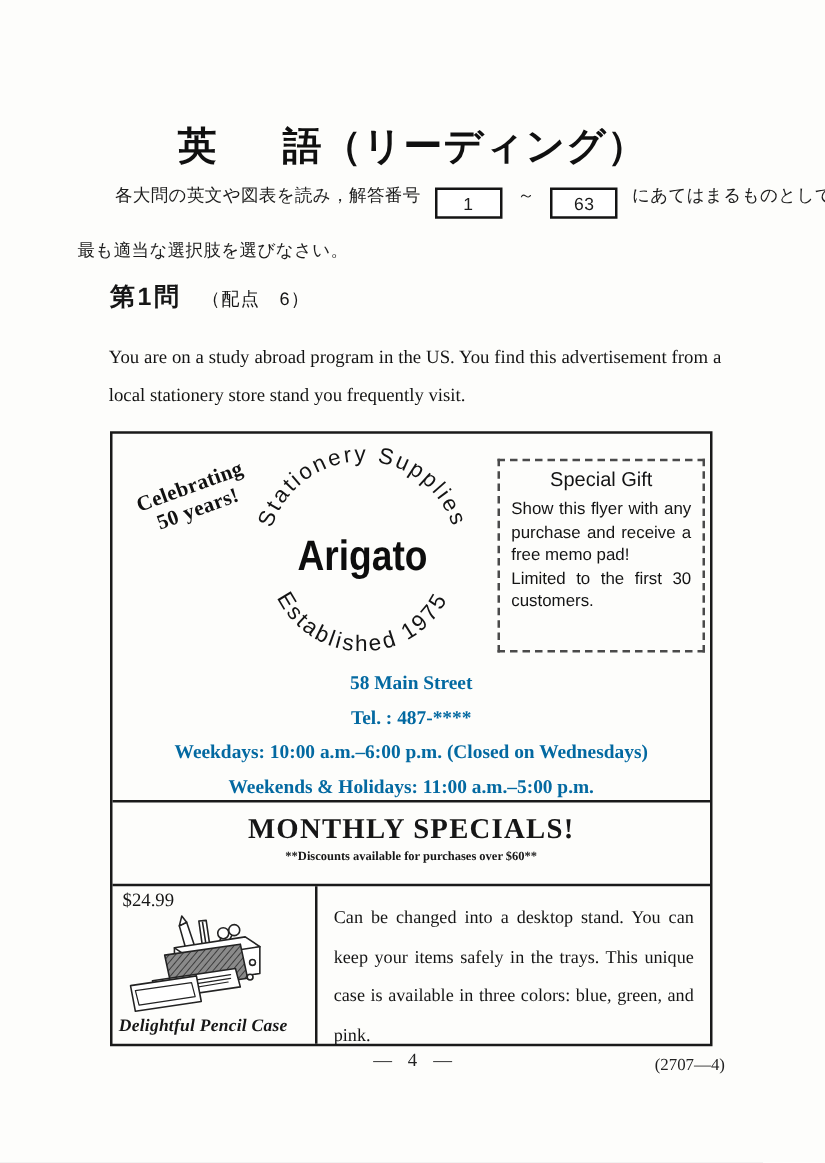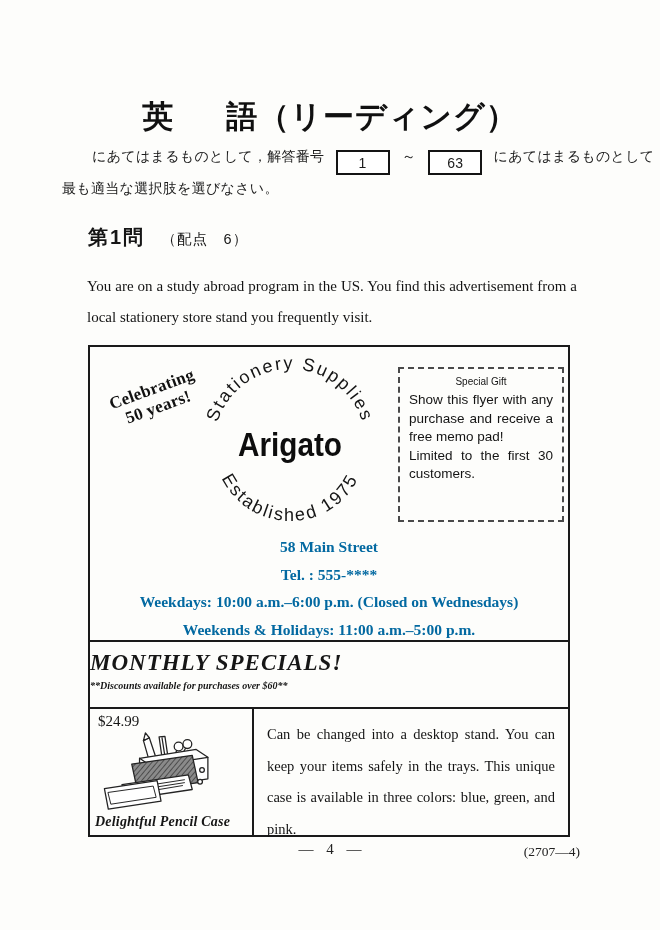--- a/index.html
+++ b/index.html
@@ -19,21 +19,21 @@
     font-family: "Liberation Sans", sans-serif;
     font-weight: 600; font-size: 31px; letter-spacing: 1px; color: #101010;
   }
   
   .instructions {
     position: absolute; left: 62px; top: 148px; width: 522px;
     font-family: "Liberation Sans", sans-serif;
     font-size: 14px; color: #1c1c1c; letter-spacing: 0.3px;
   }
   .instr-line1 { padding-left: 30px; white-space: nowrap; }
-  .instr-line2 { margin-top: 5px; }
+  .instr-line2 { margin-top: 17px; }
   .ansbox {
     display: inline-block; width: 54px; height: 25px; line-height: 23px;
     border: 2px solid #141414; text-align: center;
     font-size: 14px; margin: 0 7px; vertical-align: -7px; background: #fff;
   }
   .tilde { display: inline-block; margin: 0 1px; }
   
   .q-head {
     position: absolute; left: 88px; top: 224px;
     font-family: "Liberation Sans", sans-serif;
@@ -55,31 +55,31 @@
     transform: rotate(-20deg);
     font-weight: 700; font-size: 17px; line-height: 19px;
     text-align: center; letter-spacing: 0.3px; color: #111;
   }
   .logo-svg { position: absolute; left: 58px; top: 0; width: 284px; height: 196px; }
   .gift {
     position: absolute; left: 308px; top: 20px; width: 166px; height: 155px;
     border: 2px dashed #4a4a4a; padding: 7px 9px 6px 9px;
     font-family: "Liberation Sans", sans-serif; font-size: 13.5px; color: #141414;
   }
-  .gift-title { text-align: center; font-size: 10px; margin-bottom: 4px; }
+  .gift-title { text-align: center; font-size: 16px; margin-bottom: 4px; }
   .gift p { line-height: 18.5px; text-align: justify; }
   .contact {
     position: absolute; left: 0; top: 186px; width: 100%;
     text-align: center; font-weight: 700; font-size: 15.5px; line-height: 27.5px;
     color: #0369a1;
   }
   .specials {
     position: absolute; left: 0; top: 293px; width: 100%; height: 69px;
     border-top: 2px solid #1a1a1a; border-bottom: 2px solid #1a1a1a;
-    font-style: italic;
+    text-align: center;
   }
   .specials-title { font-size: 23px; font-weight: 700; margin-top: 8px; letter-spacing: 1px; }
   .specials-sub { font-size: 10px; font-weight: 700; margin-top: 4px; }
   .products {
     position: absolute; left: 0; top: 362px; width: 100%; bottom: 0;
     display: flex;
   }
   .product-left {
     position: relative; width: 164px; border-right: 2px solid #1a1a1a; flex: none;
   }
@@ -107,21 +107,21 @@
 
 <div class="page">
 
   <div class="title-row">
     <span>英</span>
     <span>語（リーディング）</span>
   </div>
 
   <div class="instructions">
     <div class="instr-line1">
-      <span>にあてはまるものとして，解答番号</span>
+      <span>各大問の英文や図表を読み，解答番号</span>
       <span class="ansbox">1</span>
       <span class="tilde">～</span>
       <span class="ansbox">63</span>
       <span>にあてはまるものとして</span>
     </div>
     <div class="instr-line2">最も適当な選択肢を選びなさい。</div>
   </div>
 
   <div class="q-head">
     <span class="q-num">第1問</span>
@@ -152,21 +152,21 @@
     </svg>
 
     <div class="gift">
       <div class="gift-title">Special Gift</div>
       <p>Show this flyer with any purchase and receive a free memo pad!</p>
       <p>Limited to the first 30 customers.</p>
     </div>
 
     <div class="contact">
       <div>58 Main Street</div>
-      <div>Tel. : 555-****</div>
+      <div>Tel. : 487-****</div>
       <div>Weekdays: 10:00 a.m.–6:00 p.m. (Closed on Wednesdays)</div>
       <div>Weekends &amp; Holidays: 11:00 a.m.–5:00 p.m.</div>
     </div>
 
     <div class="specials">
       <div class="specials-title">MONTHLY SPECIALS!</div>
       <div class="specials-sub">**Discounts available for purchases over $60**</div>
     </div>
 
     <div class="products">

